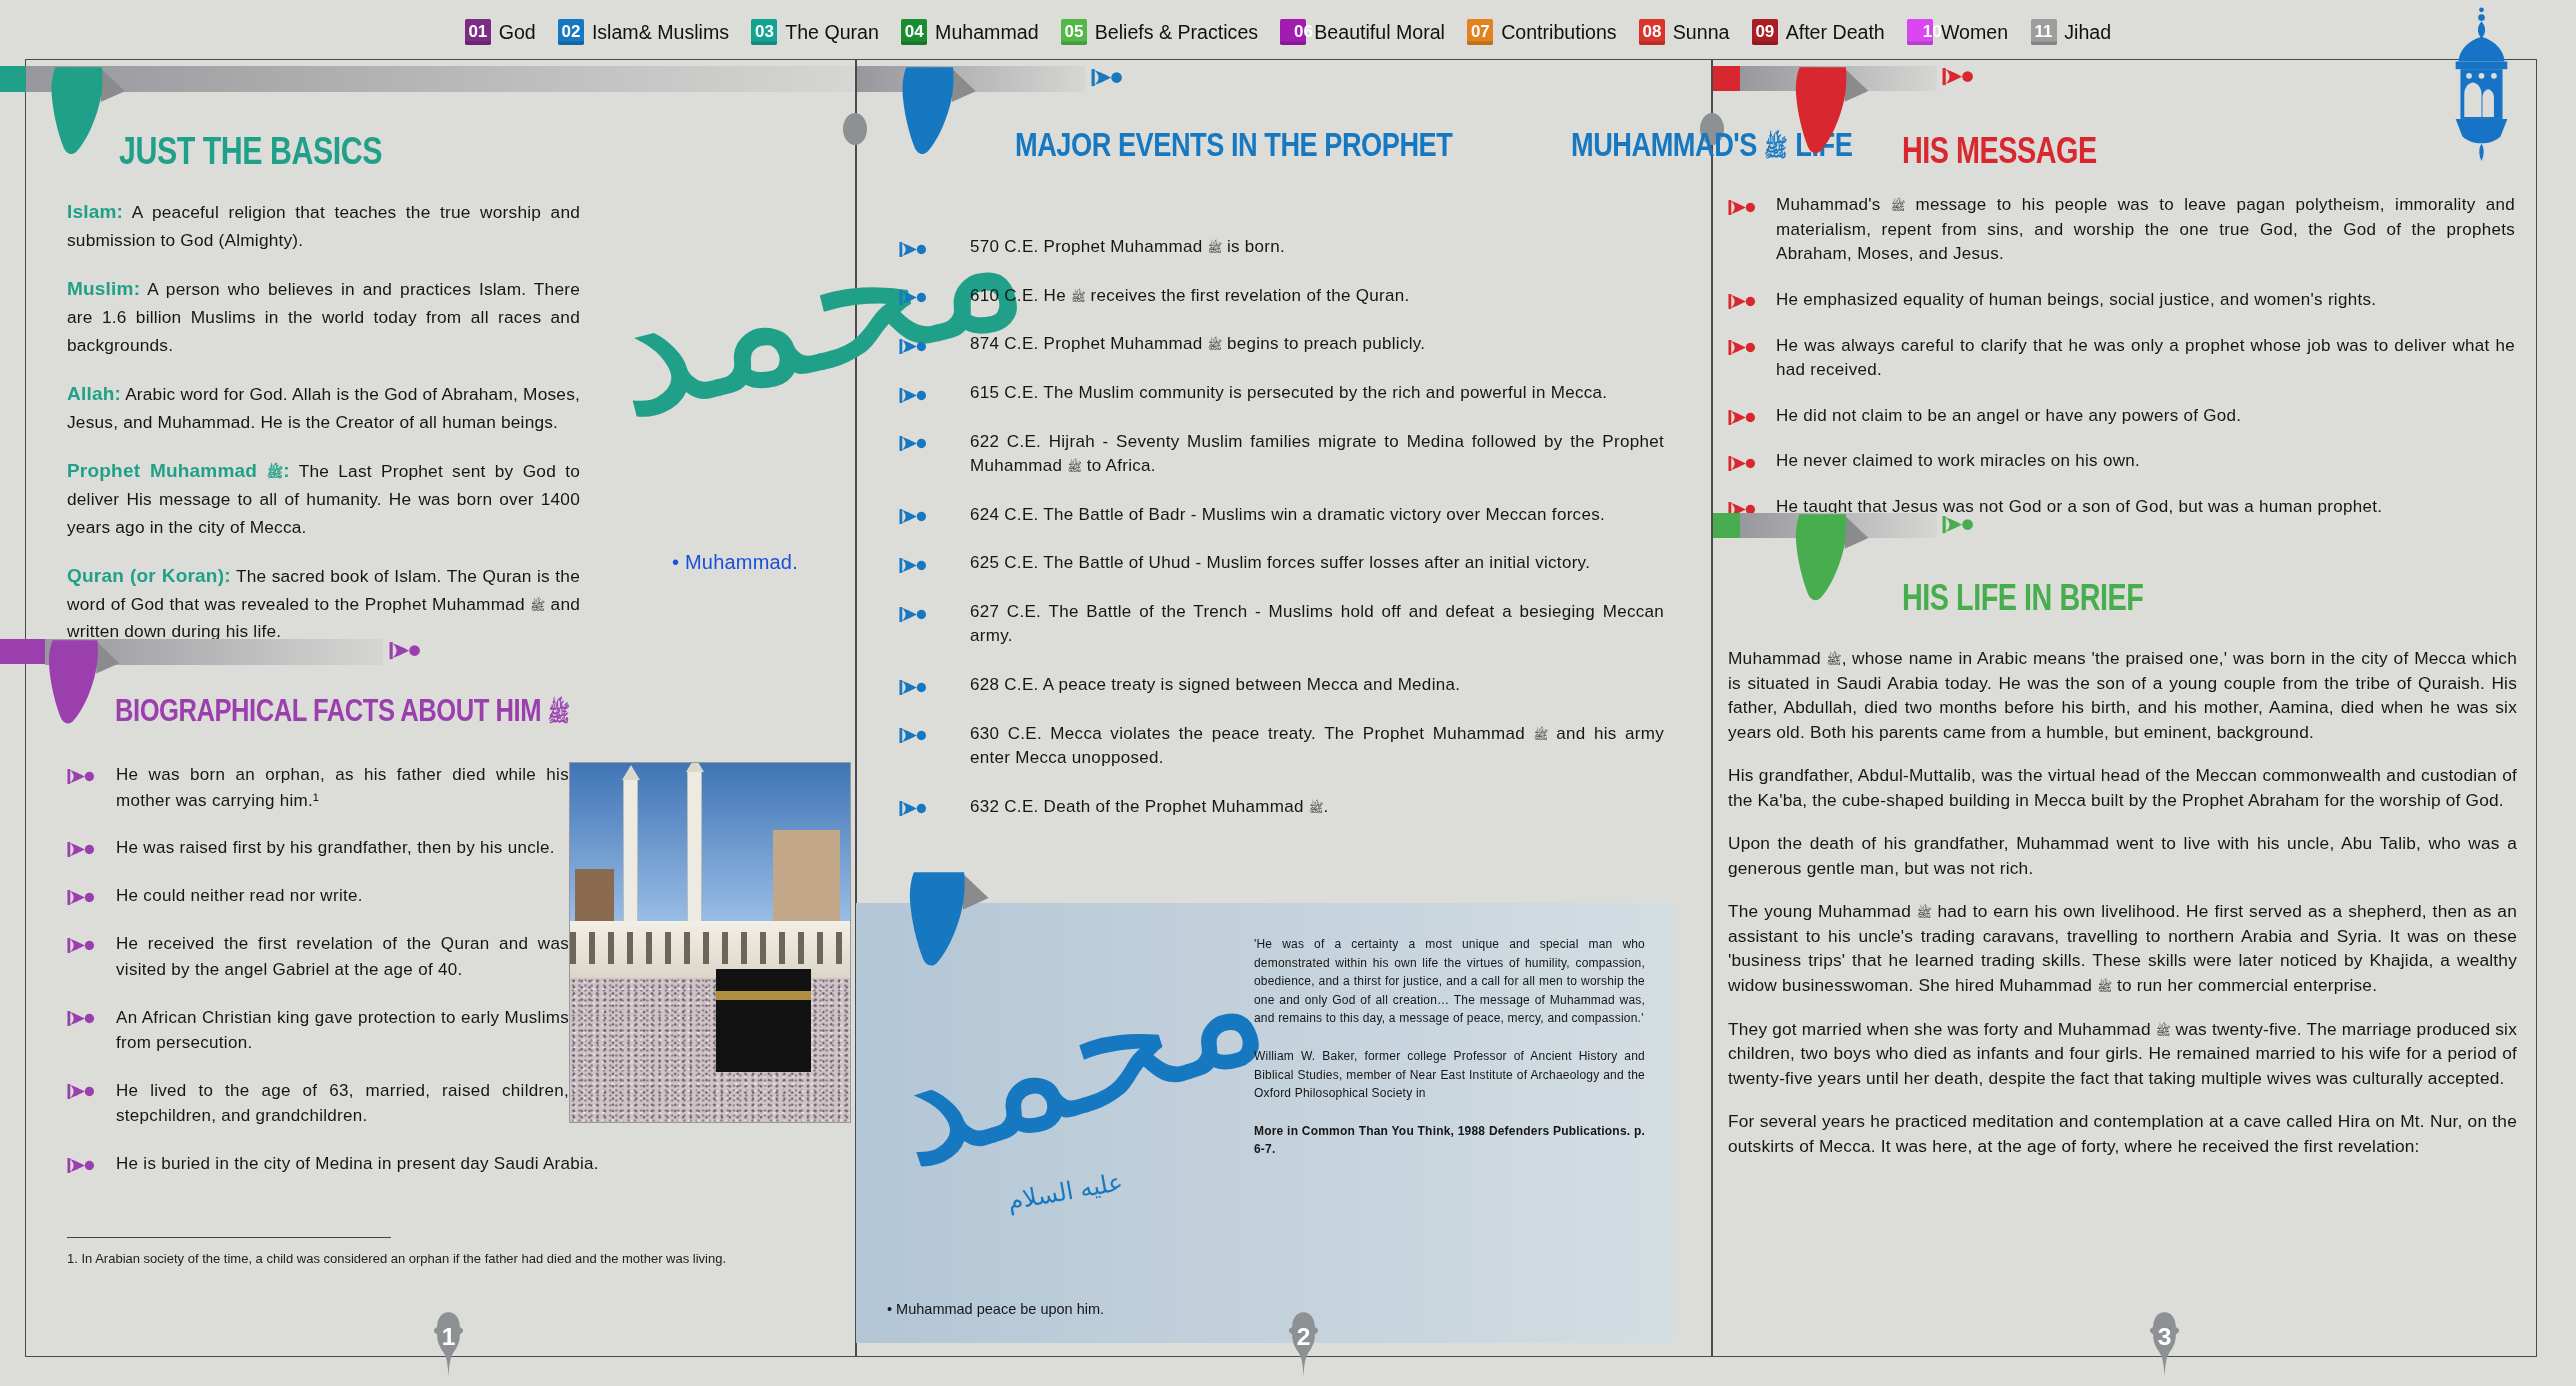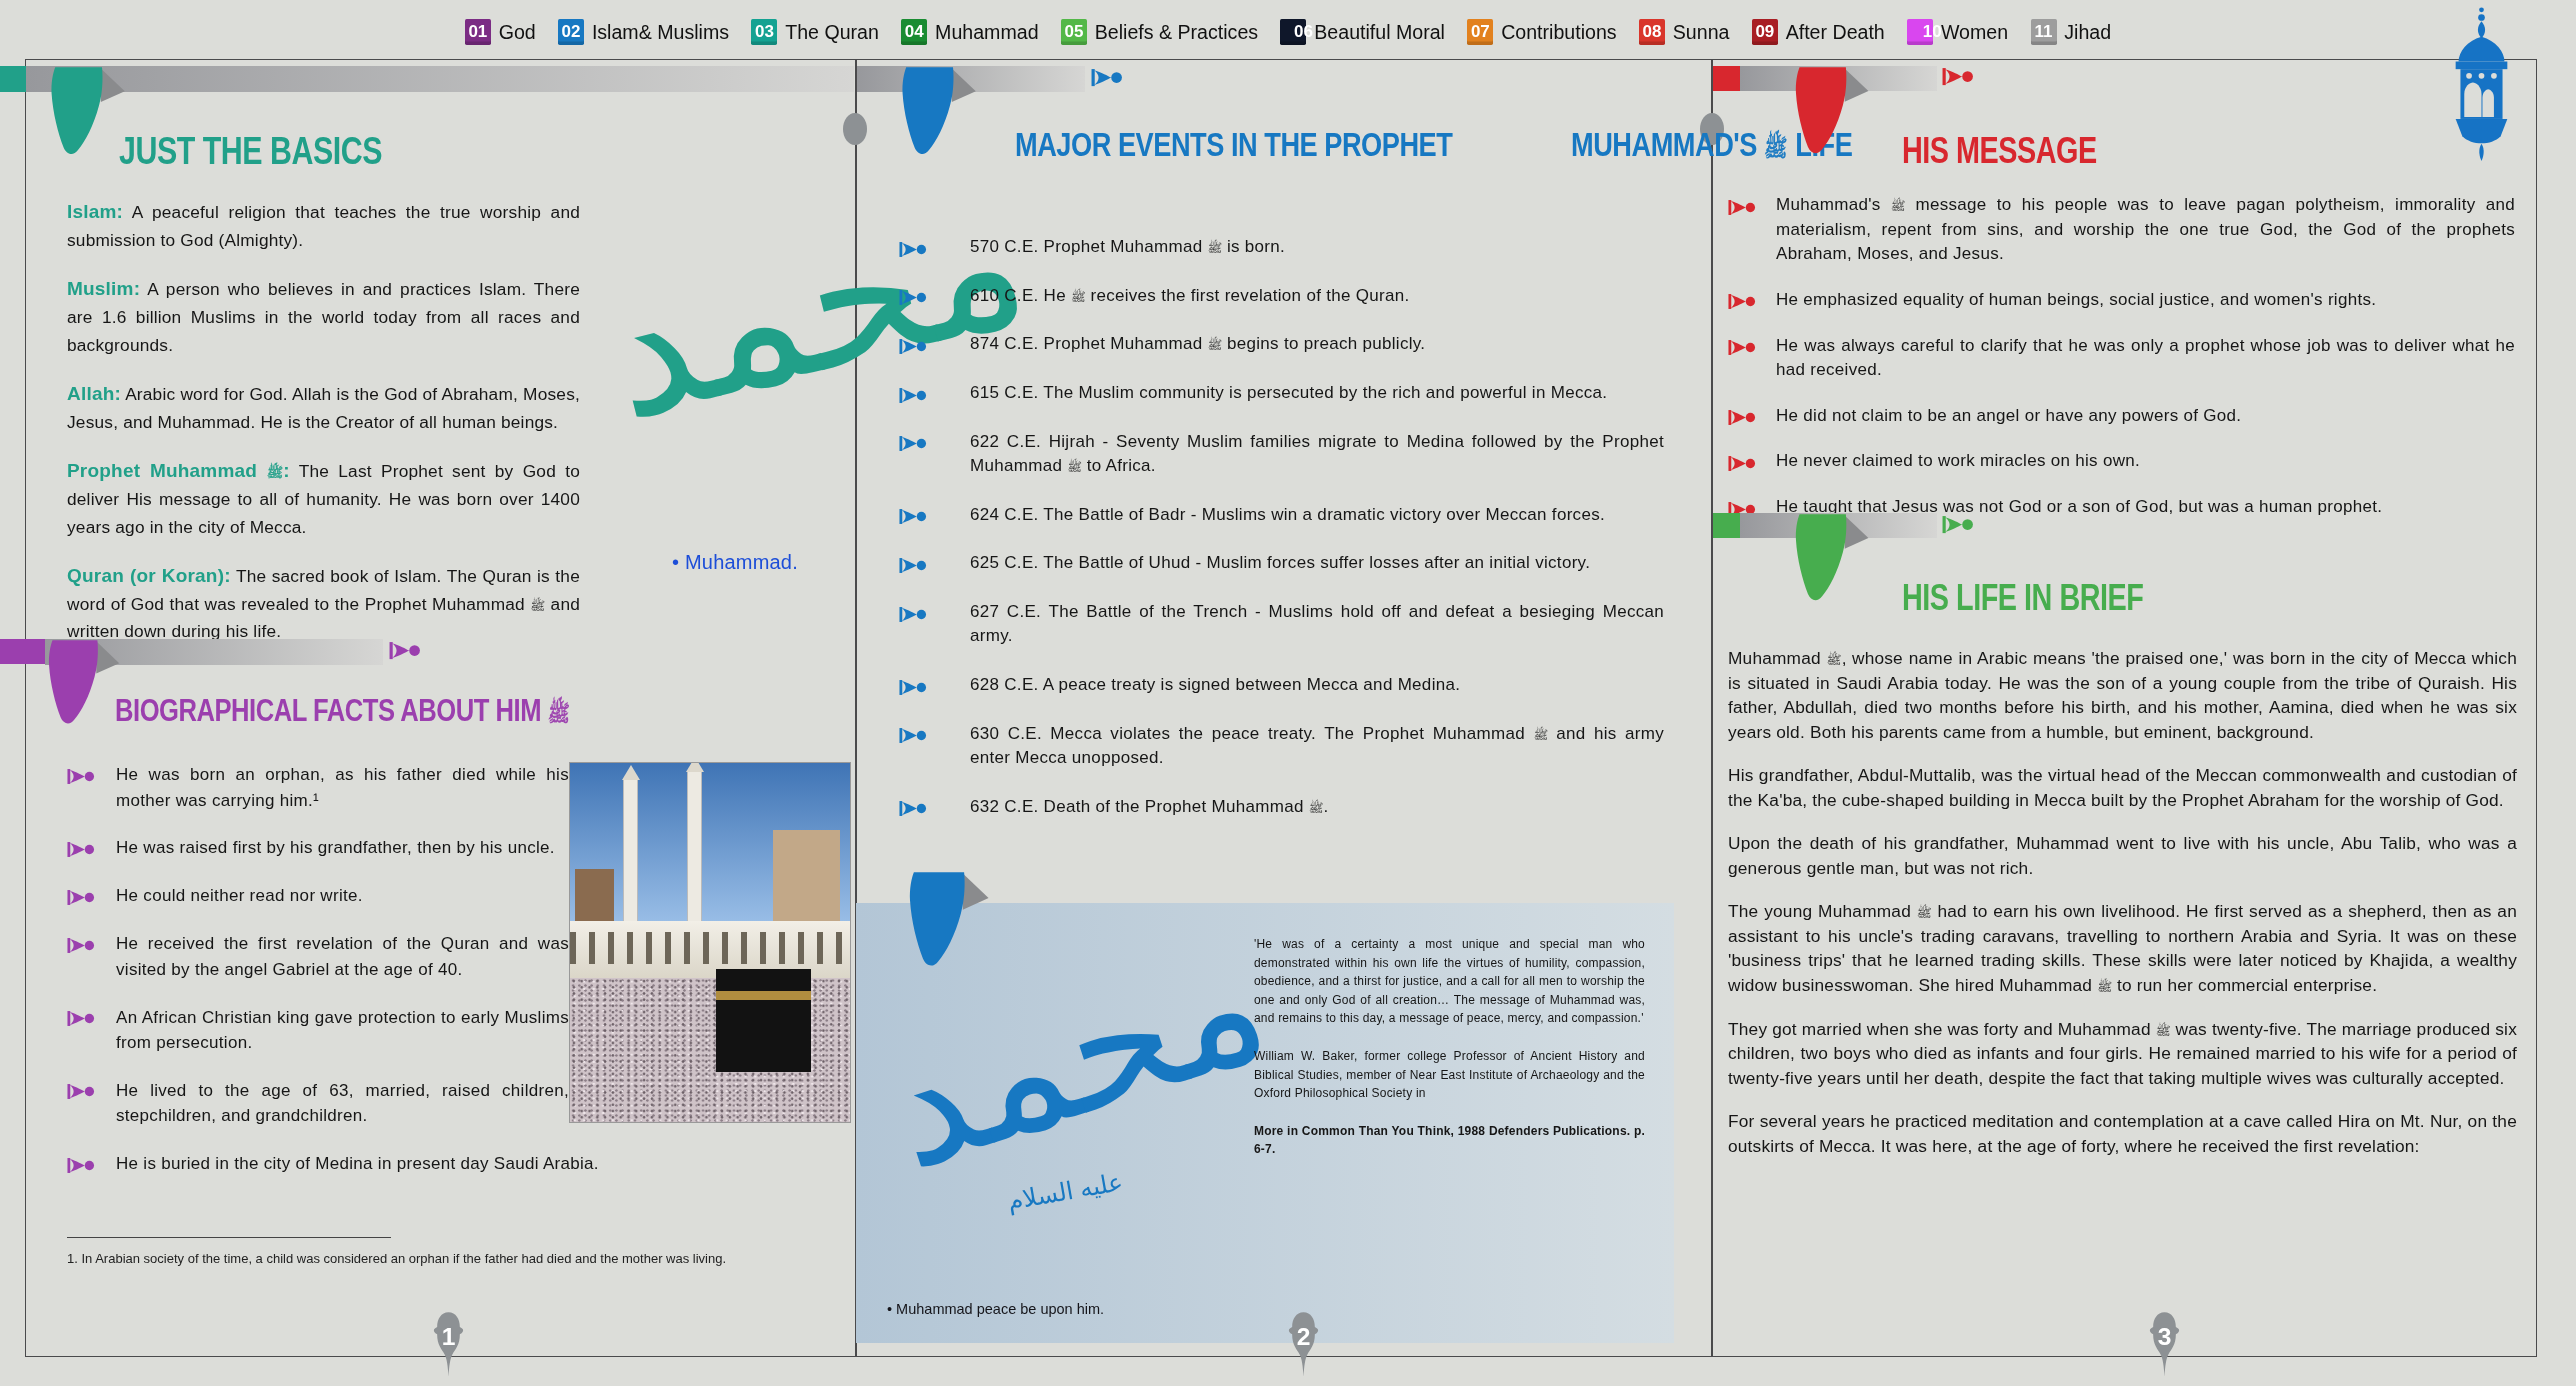--- a/index.html
+++ b/index.html
@@ -147,21 +147,21 @@
       <span class="nav-badge" style="background: rgb(26, 140, 50);">04</span>
       <span class="nav-label">Muhammad</span>
     </div>
 
     <div class="nav-item">
       <span class="nav-badge" style="background: rgb(83, 184, 72);">05</span>
       <span class="nav-label">Beliefs &amp; Practices</span>
     </div>
 
     <div class="nav-item">
-      <span class="nav-badge" style="background: #0f172a; padding-left: 20px;">06</span>
+      <span class="nav-badge" style="background: #a21caf; padding-left: 20px;">06</span>
       <span class="nav-label">Beautiful Moral</span>
     </div>
 
     <div class="nav-item">
       <span class="nav-badge" style="background: rgb(226, 129, 30);">07</span>
       <span class="nav-label">Contributions</span>
     </div>
 
     <div class="nav-item">
       <span class="nav-badge" style="background: rgb(217, 53, 43);">08</span>

